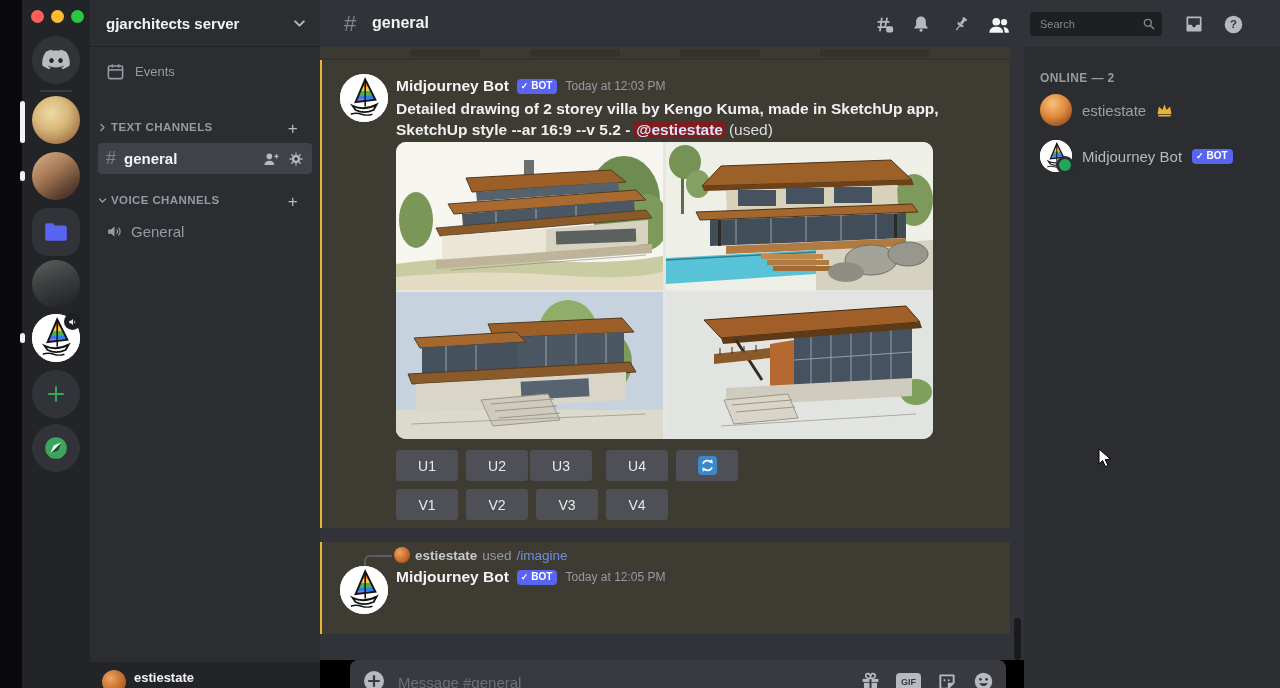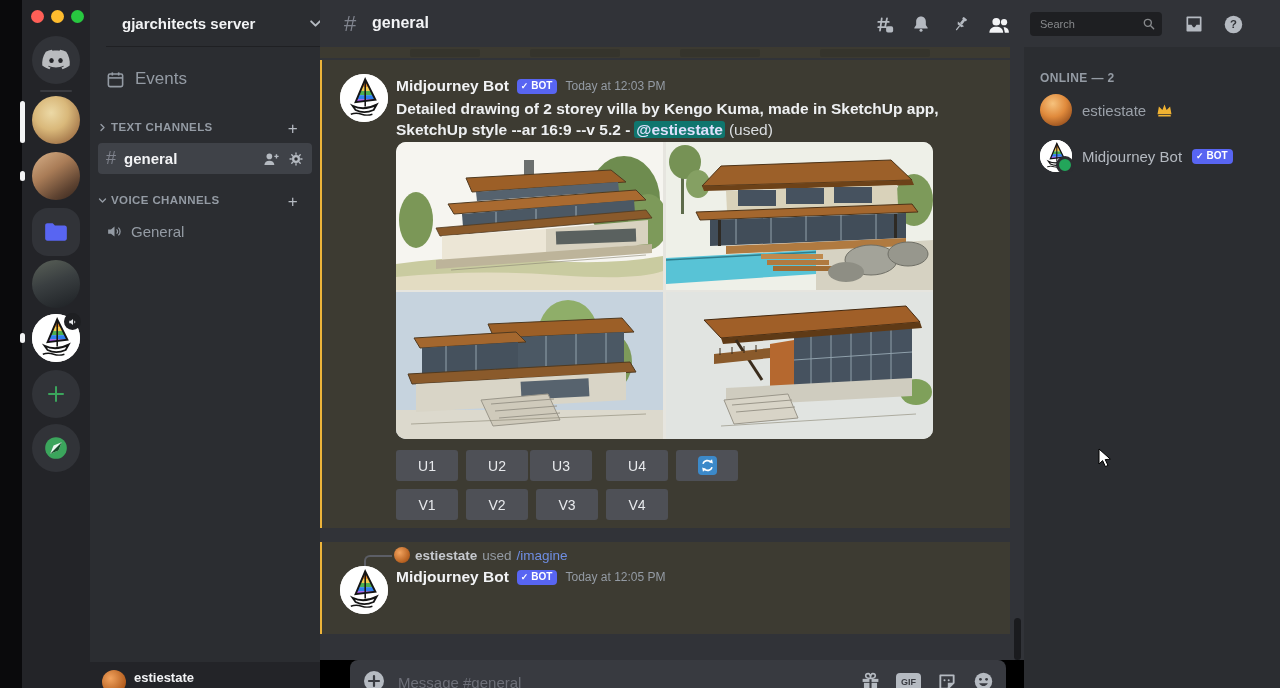--- a/index.html
+++ b/index.html
@@ -17,26 +17,26 @@
   .rail-divider{left:18px;top:90px;width:32px;height:2px;background:#3a3b40;border-radius:1px;}
   .pill{left:-2px;width:5px;background:#f3f4f5;border-radius:3px;}
   .av-photo1{background:radial-gradient(circle at 40% 35%,#ecd9a6 0%,#d9b87a 40%,#a87c4e 75%,#6e4c33 100%);}
   .av-photo2{background:linear-gradient(145deg,#d8b28a 0%,#a97c57 40%,#5e4331 75%,#33241c 100%);}
   .av-photo3{background:linear-gradient(160deg,#5a6158 0%,#3a3f41 45%,#1d2024 100%);}
   .mj-av{background:#fff;display:flex;align-items:center;justify-content:center;}
   .badge-speaker{right:-1px;top:-1px;width:17px;height:17px;border-radius:50%;
     background:#1e1f22;display:flex;align-items:center;justify-content:center;}
   
   #channels{left:90px;top:0;width:230px;height:688px;background:#2b2d31;}
-  #server-header{left:16px;top:0;width:230px;height:47px;display:flex;align-items:center;
+  #server-header{left:0;top:0;width:230px;height:47px;display:flex;align-items:center;
     justify-content:space-between;padding:0 14px 0 16px;box-sizing:border-box;
     border-bottom:1px solid #1f2023;color:#f2f3f5;font-size:15px;font-weight:bold;}
   .row{display:flex;align-items:center;}
-  #events-row{left:8px;top:64px;width:214px;height:30px;border-radius:4px;color:#949ba4;
-    font-size:17px;padding:0 8px;box-sizing:border-box;gap:10px;}
+  #events-row{left:8px;top:56px;width:214px;height:30px;border-radius:4px;color:#949ba4;
+    font-size:13px;padding:0 8px;box-sizing:border-box;gap:10px;}
   .section-head{color:#949ba4;font-size:11.5px;font-weight:bold;letter-spacing:.4px;
     display:flex;align-items:center;gap:4px;}
   .section-plus{position:absolute;right:14px;top:-2px;color:#b5bac1;font-size:17px;font-weight:normal;cursor:pointer;}
   #general-row{left:8px;top:143px;width:214px;height:31px;background:#3f4248;border-radius:4px;
     display:flex;align-items:center;padding:0 8px;box-sizing:border-box;gap:8px;}
   #general-row .hash{color:#80848e;font-size:18px;font-weight:normal;}
   #general-row .cname{color:#f2f3f5;font-size:15px;font-weight:600;flex:1;}
   #voice-row{left:16px;top:217px;width:200px;height:28px;display:flex;align-items:center;
     gap:8px;color:#949ba4;font-size:15px;}
   #user-panel{left:0;top:662px;width:230px;height:26px;background:#232428;}
@@ -65,21 +65,21 @@
   .msg .avatar{position:absolute;left:18px;width:48px;height:48px;border-radius:50%;
     background:#fff;display:flex;align-items:center;justify-content:center;cursor:pointer;}
   .msg-head{position:absolute;left:74px;display:flex;align-items:center;gap:8px;}
   .msg-author{color:#f2f3f5;font-size:15.5px;font-weight:600;cursor:pointer;}
   .bot-badge{background:#5865f2;color:#fff;border-radius:4px;font-size:10px;font-weight:bold;
     padding:1px 5px 2px 4px;display:inline-flex;align-items:center;gap:3px;line-height:12px;}
   .bot-badge .chk{font-size:9px;}
   .timestamp{color:#949ba4;font-size:12px;}
   .msg-body{position:absolute;left:74px;width:582px;color:#eef0f2;font-size:15.5px;
     line-height:21px;font-weight:bold;}
-  .mention{background:#0f766e;color:#dee0fc;border-radius:3px;padding:0 2px;margin:0 4px;
+  .mention{background:#7f1d1d;color:#dee0fc;border-radius:3px;padding:0 2px;margin:0 4px;
     font-weight:600;cursor:pointer;}
   .suffix{font-weight:normal;color:#dbdee1;}
   #img-grid{position:absolute;left:74px;top:82px;width:537px;height:297px;border-radius:10px;
     overflow:hidden;background:#e6e5df;display:grid;grid-template-columns:267px 267px;
     grid-template-rows:147px 147px;gap:3px;cursor:pointer;}
   .mj-btn{position:absolute;width:62px;height:31px;background:#4e5056;border-radius:3px;
     color:#e8eaed;font-size:14px;display:flex;align-items:center;justify-content:center;
     cursor:pointer;}
   .reply-line{position:absolute;left:42px;top:13px;width:26px;height:9px;
     border-left:2px solid #5c5e66;border-top:2px solid #5c5e66;border-top-left-radius:6px;}

